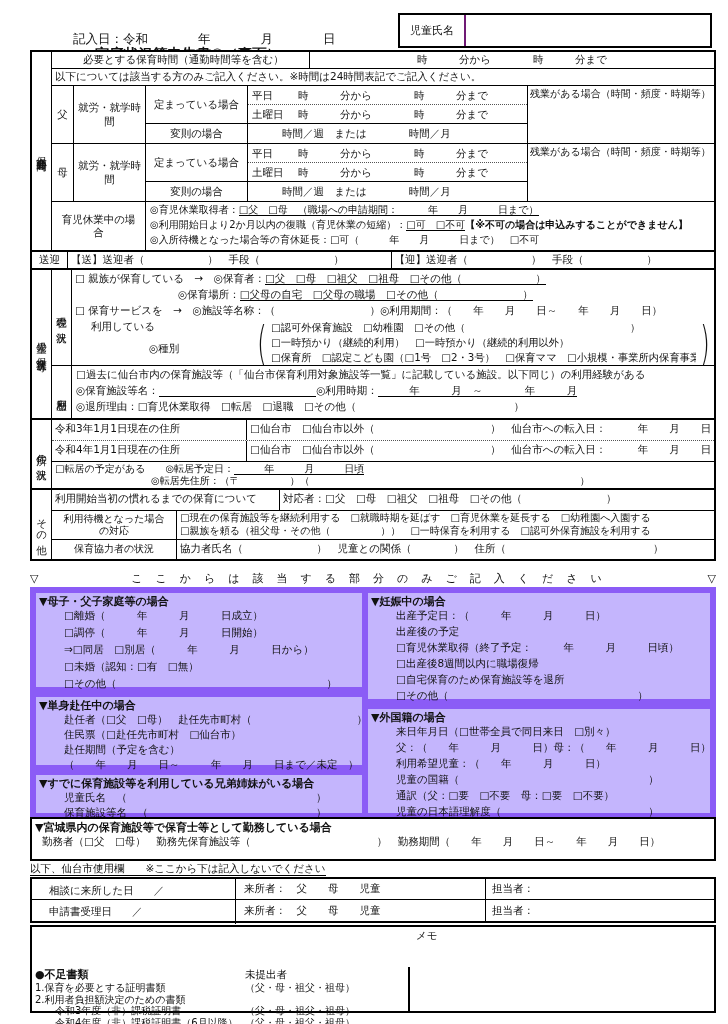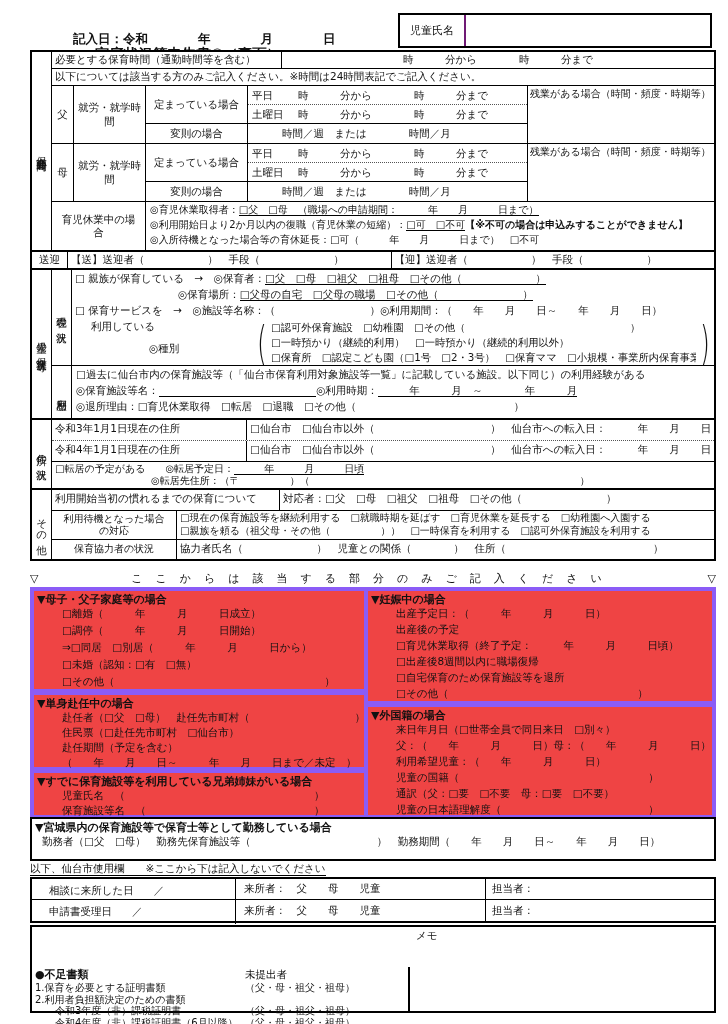--- a/index.html
+++ b/index.html
@@ -5,21 +5,21 @@
   * { box-sizing: border-box; margin: 0; padding: 0; }
   html,body { width: 728px; background: #fff; }
   body {
     font-family: "DejaVu Sans", "Liberation Sans", sans-serif;
     font-size: 10.5px; color: #111; line-height: 1.25;
   }
   .page { position: relative; width: 728px; height: 1024px; overflow: hidden; background: #fff; }
 
   
   .hdr-title { position: absolute; left: 95px; top: 9px; font-size: 14.5px; font-weight: bold; white-space: nowrap; margin-top: 36px; }
-  .hdr-date  { position: absolute; left: 42px; top: 31px; font-size: 12.5px; font-weight: bold; white-space: nowrap; padding-left: 31px; }
+  .hdr-date  { position: absolute; left: 42px; top: 31px; font-size: 12.5px; font-weight: normal; white-space: nowrap; padding-left: 31px; }
   .childbox  { position: absolute; left: 398px; top: 13px; width: 314px; height: 35px; border: 2px solid #000; display: flex; }
   .childbox-label { width: 66px; border-right: 2px solid #701a75; display: flex; align-items: center; justify-content: center; font-size: 11px; }
   .childbox-field { flex: 1; }
 
   
   .main-table { position: absolute; left: 30px; top: 50px; width: 686px; border: 2px solid #000; background: #fff; }
   .grp { display: flex; }
   .bb2 { border-bottom: 2px solid #000; }
   .bb1 { border-bottom: 1px solid #000; }
   .bbd { border-bottom: 1px dotted #555; }
@@ -38,21 +38,21 @@
   .center { text-align: center; }
   .vc { display: flex; align-items: center; }
   .hc { justify-content: center; }
   .ul { border-bottom: 1px solid #000; }
   .bold { font-weight: bold; }
 
   .h17 { height: 17px; } .h18 { height: 18px; } .h19 { height: 19px; }
   .h21 { height: 21px; } .h26 { height: 26px; } .h29 { height: 29px; }
   .h48 { height: 48px; } .h52 { height: 52px; } .h58 { height: 58px; } .h96 { height: 96px; }
 
-  .w230 { width: 230px; }
+  .w230 { width: 230px; margin-left: 28px; }
 
   
   .pb-who  { width: 22px; display: flex; align-items: center; justify-content: center; border-right: 1px solid #000; flex: none; }
   .pb-work { width: 72px; display: flex; align-items: center; justify-content: center; text-align: center;
              border-right: 1px solid #000; white-space: normal; padding: 0 4px; flex: none; }
   .pb-mid  { flex: 1; display: flex; flex-direction: column; border-right: 1px solid #000; min-width: 0; }
   .pb-fixed { flex: 2; display: flex; border-bottom: 1px solid #000; min-width: 0; }
   .pb-fixed-label { width: 102px; display: flex; align-items: center; justify-content: center; border-right: 1px solid #000; flex: none; }
   .pb-days { flex: 1; display: flex; flex-direction: column; min-width: 0; }
   .pb-day  { flex: 1; display: flex; align-items: center; padding: 0 4px; white-space: nowrap; overflow: hidden; }
@@ -102,21 +102,21 @@
 
   
   .divider { position: absolute; left: 30px; top: 572px; width: 686px; height: 14px;
              display: flex; align-items: center; font-size: 11px; }
   .div-text { flex: 1; text-align: center; letter-spacing: 13px; white-space: nowrap; overflow: hidden; }
 
   
   .lower { position: absolute; left: 30px; top: 587px; width: 686px; display: flex; align-items: flex-start; }
   .col-l { width: 338px; }
   .col-r { width: 348px; }
-  .box { border: 4px solid #8b5cf6; background: #ef4444; }
+  .box { border: 6px solid #8b5cf6; background: #c4b5fd; }
   .col-l .box + .box, .col-r .box + .box { margin-top: -2px; }
   .col-r .box { border-left: none; }
   .sec-title { font-weight: bold; font-size: 11px; padding: 2px 3px 0 3px; white-space: nowrap; overflow: hidden; }
   .sec-lines > div { padding-left: 28px; white-space: nowrap; overflow: hidden; }
   .b-boshi   { height: 106px; } .b-boshi   .sec-lines > div { height: 17px; }
   .b-tanshin { height: 80px; }  .b-tanshin .sec-lines > div { height: 15px; }
   .b-kyoudai { height: 50px; }  .b-kyoudai .sec-lines > div { height: 15px; }
   .b-ninshin { height: 118px; } .b-ninshin .sec-lines > div { height: 16px; }
   .b-gaikoku { height: 116px; } .b-gaikoku .sec-lines > div { height: 16px; }
 

